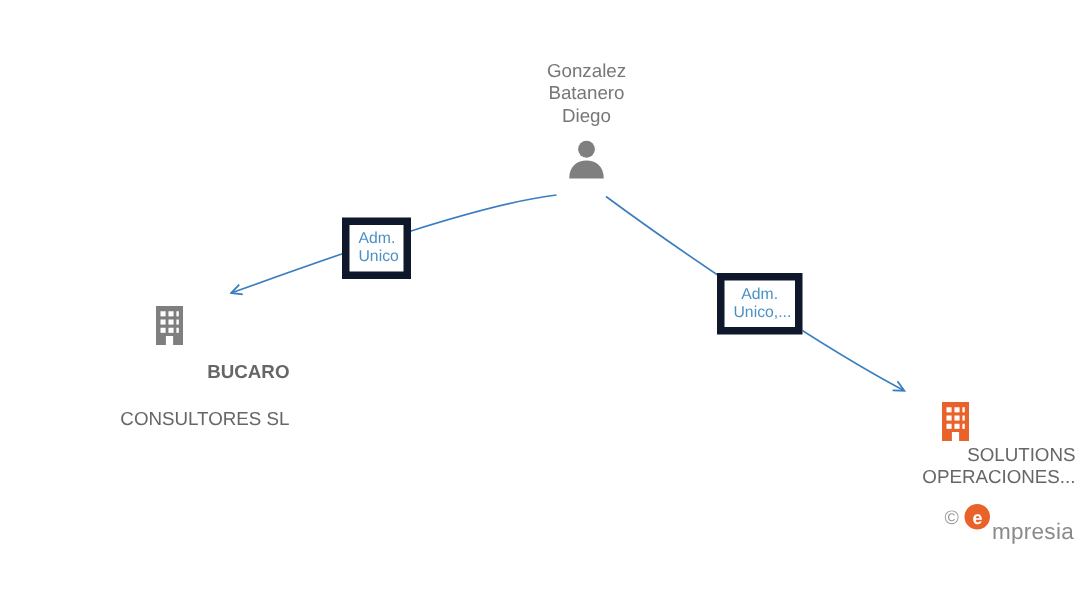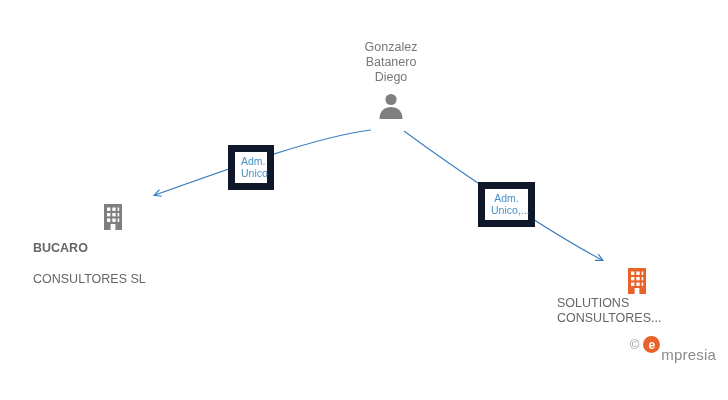--- a/index.html
+++ b/index.html
@@ -43,21 +43,21 @@
   .person-icon {
     margin-top: 6px;
     display: flex;
     justify-content: center;
   }
 
   
   .company-node {
     position: absolute;
     width: 160px;
-    text-align: left;
+    text-align: right;
   }
   .company-node .company-icon {
     display: flex;
     justify-content: center;
   }
   .company-label {
     margin-top: 9px;
     font-size: 12.5px;
     line-height: 15px;
     color: #666666;
@@ -73,21 +73,21 @@
   }
   #node-subsea {
     left: 557px;
     top: 266px;
   }
 
   
   .role-box {
     position: absolute;
     background: #ffffff;
-    border: 7px solid #0f172a;
+    border: 5px solid #0f172a;
     color: #4a90c4;
     font-size: 10.5px;
     line-height: 12px;
     padding: 3px 6px 4px 6px;
     text-align: center;
     white-space: pre-line;
     box-sizing: border-box;
   }
   #role-bucaro {
     left: 228px;
@@ -203,21 +203,21 @@
         <rect x="8" y="11" width="3.4" height="3.4" fill="#ffffff"></rect>
         <rect x="13.3" y="11" width="3.4" height="3.4" fill="#ffffff"></rect>
         <rect x="18.6" y="11" width="1.6" height="3.4" fill="#ffffff"></rect>
         <rect x="8" y="16.5" width="3.4" height="3.4" fill="#ffffff"></rect>
         <rect x="13.3" y="16.5" width="3.4" height="3.4" fill="#ffffff"></rect>
         <rect x="18.6" y="16.5" width="1.6" height="3.4" fill="#ffffff"></rect>
         <rect x="11.6" y="22" width="4.8" height="6" fill="#ffffff"></rect>
       </svg>
     </div>
     <div class="company-label" style="margin-top:0;">SOLUTIONS
-CONSULTORES...</div>
+OPERACIONES...</div>
   </div>
 
   <div class="watermark">
     <span class="wm-copy">©</span>
     <span class="wm-e">e</span>
     <span class="wm-text">mpresia</span>
   </div>
 
 </div>
 

